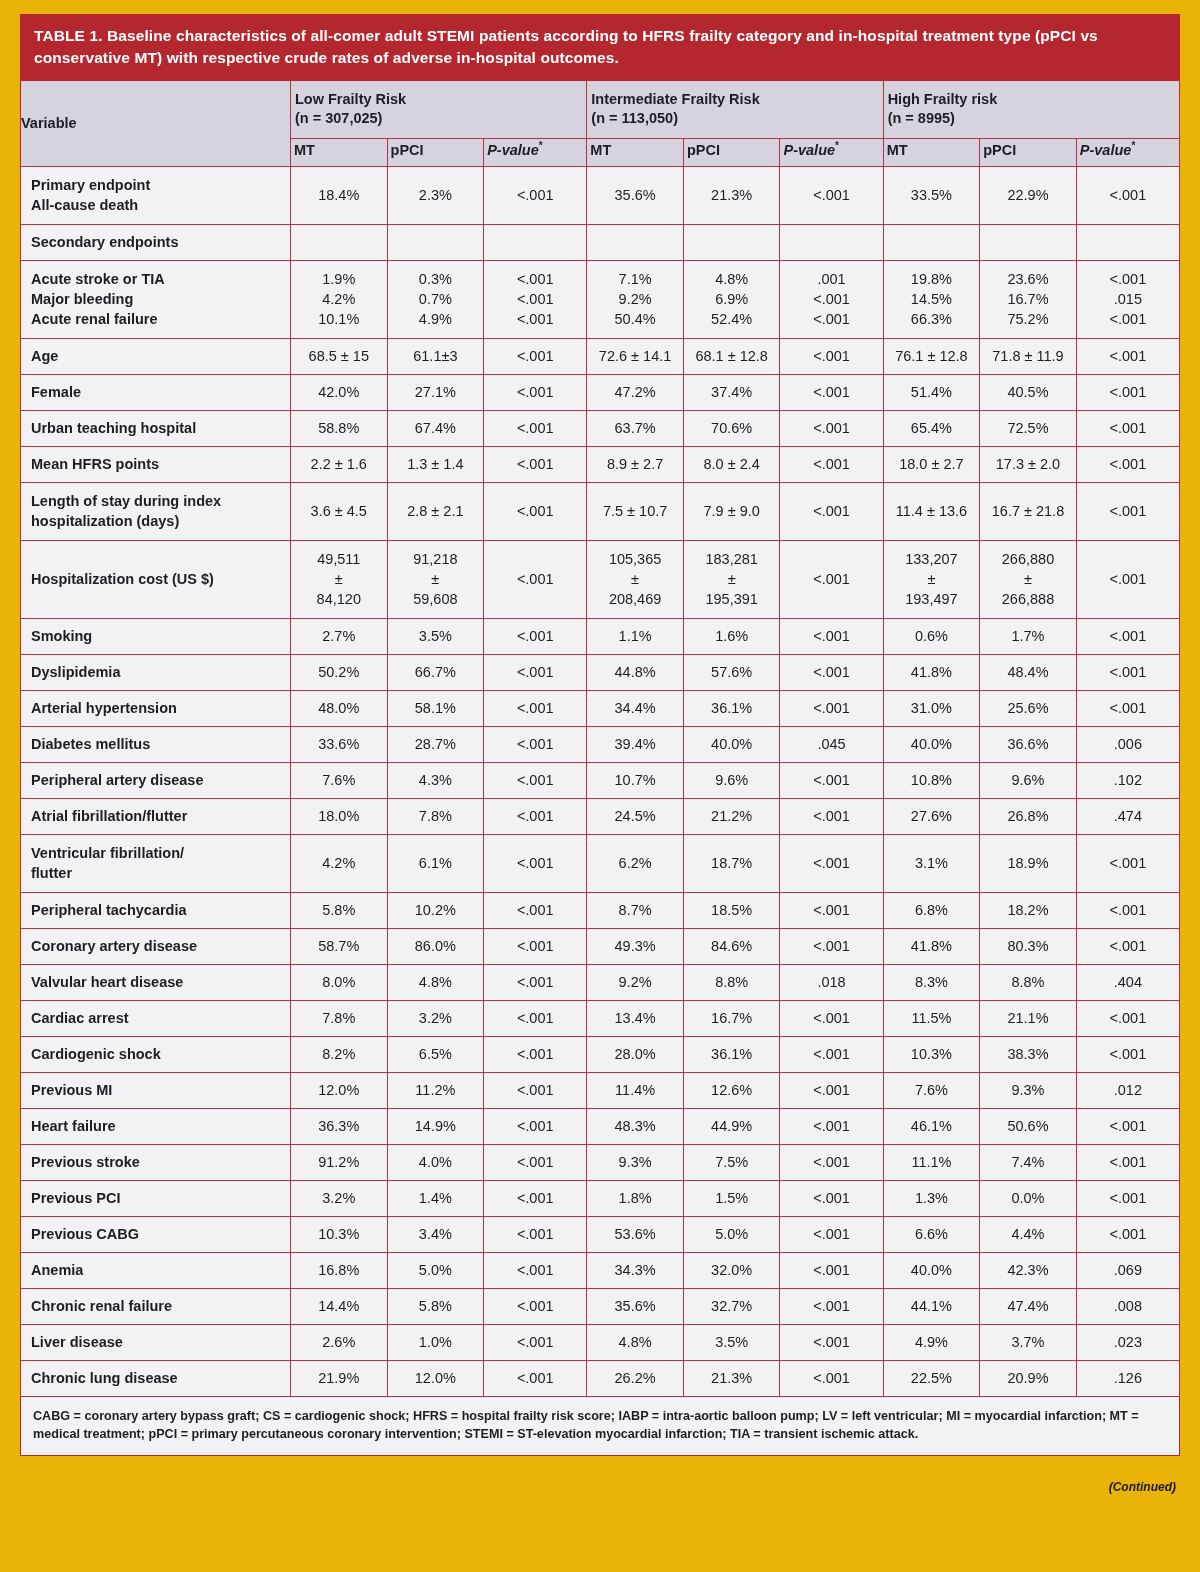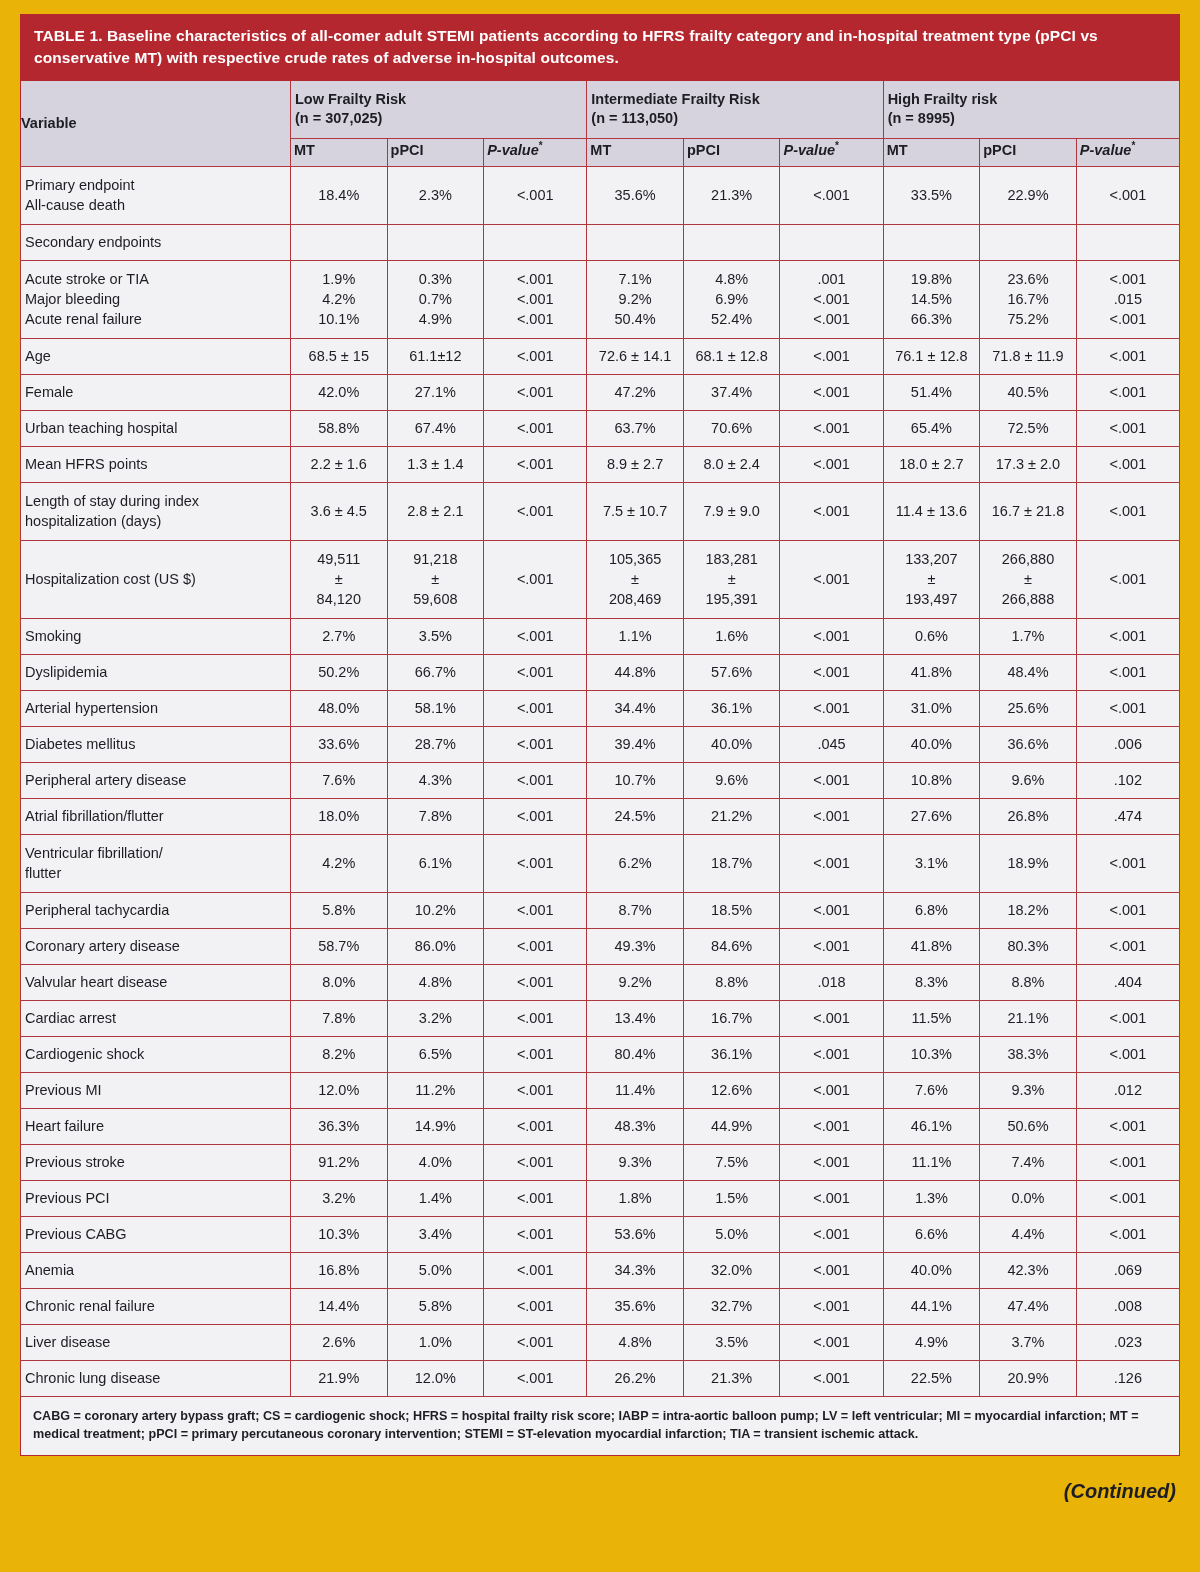--- a/index.html
+++ b/index.html
@@ -90,23 +90,23 @@
     display: block;
   }
 
   
   tbody td {
     background: #f2f2f4;
     font-size: 14.5px;
     line-height: 1.38;
   }
   td.varcell {
-    font-weight: normal;
+    font-weight: bold;
     text-align: left;
-    padding: 7px 6px 8px 4px;
+    padding: 7px 6px 8px 10px;
     white-space: pre-line;
   }
   td.num {
     text-align: center;
     padding: 7px 3px 8px 3px;
     white-space: pre-line;
   }
   tr.multi td { padding-top: 8px; padding-bottom: 9px; }
 
   
@@ -127,21 +127,21 @@
     line-height: 1.45;
     font-weight: bold;
     color: #1d1d24;
   }
   .footnotes p { margin: 0; }
   .footnotes .fn-chi { font-style: italic; }
   .footnotes .fn-posthoc { font-style: italic; }
 
   .continued {
     text-align: right;
-    font-size: 20px;
+    font-size: 12px;
     font-style: italic;
     font-weight: bold;
     padding: 24px 4px 0 0;
     color: #1d1d24;
   }
 </style>
 </head>
 <body>
 
 <div class="page">
@@ -245,21 +245,21 @@
           <td class="num">23.6%
 16.7%
 75.2%</td>
           <td class="num">&lt;.001
 .015
 &lt;.001</td>
         </tr>
         <tr>
           <td class="varcell">Age</td>
           <td class="num">68.5 ± 15</td>
-          <td class="num">61.1±12</td>
+          <td class="num">61.1±3</td>
           <td class="num">&lt;.001</td>
           <td class="num">72.6 ± 14.1</td>
           <td class="num">68.1 ± 12.8</td>
           <td class="num">&lt;.001</td>
           <td class="num">76.1 ± 12.8</td>
           <td class="num">71.8 ± 11.9</td>
           <td class="num">&lt;.001</td>
         </tr>
         <tr>
           <td class="varcell">Female</td>
@@ -464,21 +464,21 @@
           <td class="num">&lt;.001</td>
           <td class="num">11.5%</td>
           <td class="num">21.1%</td>
           <td class="num">&lt;.001</td>
         </tr>
         <tr>
           <td class="varcell">Cardiogenic shock</td>
           <td class="num">8.2%</td>
           <td class="num">6.5%</td>
           <td class="num">&lt;.001</td>
-          <td class="num">80.4%</td>
+          <td class="num">28.0%</td>
           <td class="num">36.1%</td>
           <td class="num">&lt;.001</td>
           <td class="num">10.3%</td>
           <td class="num">38.3%</td>
           <td class="num">&lt;.001</td>
         </tr>
         <tr>
           <td class="varcell">Previous MI</td>
           <td class="num">12.0%</td>
           <td class="num">11.2%</td>

